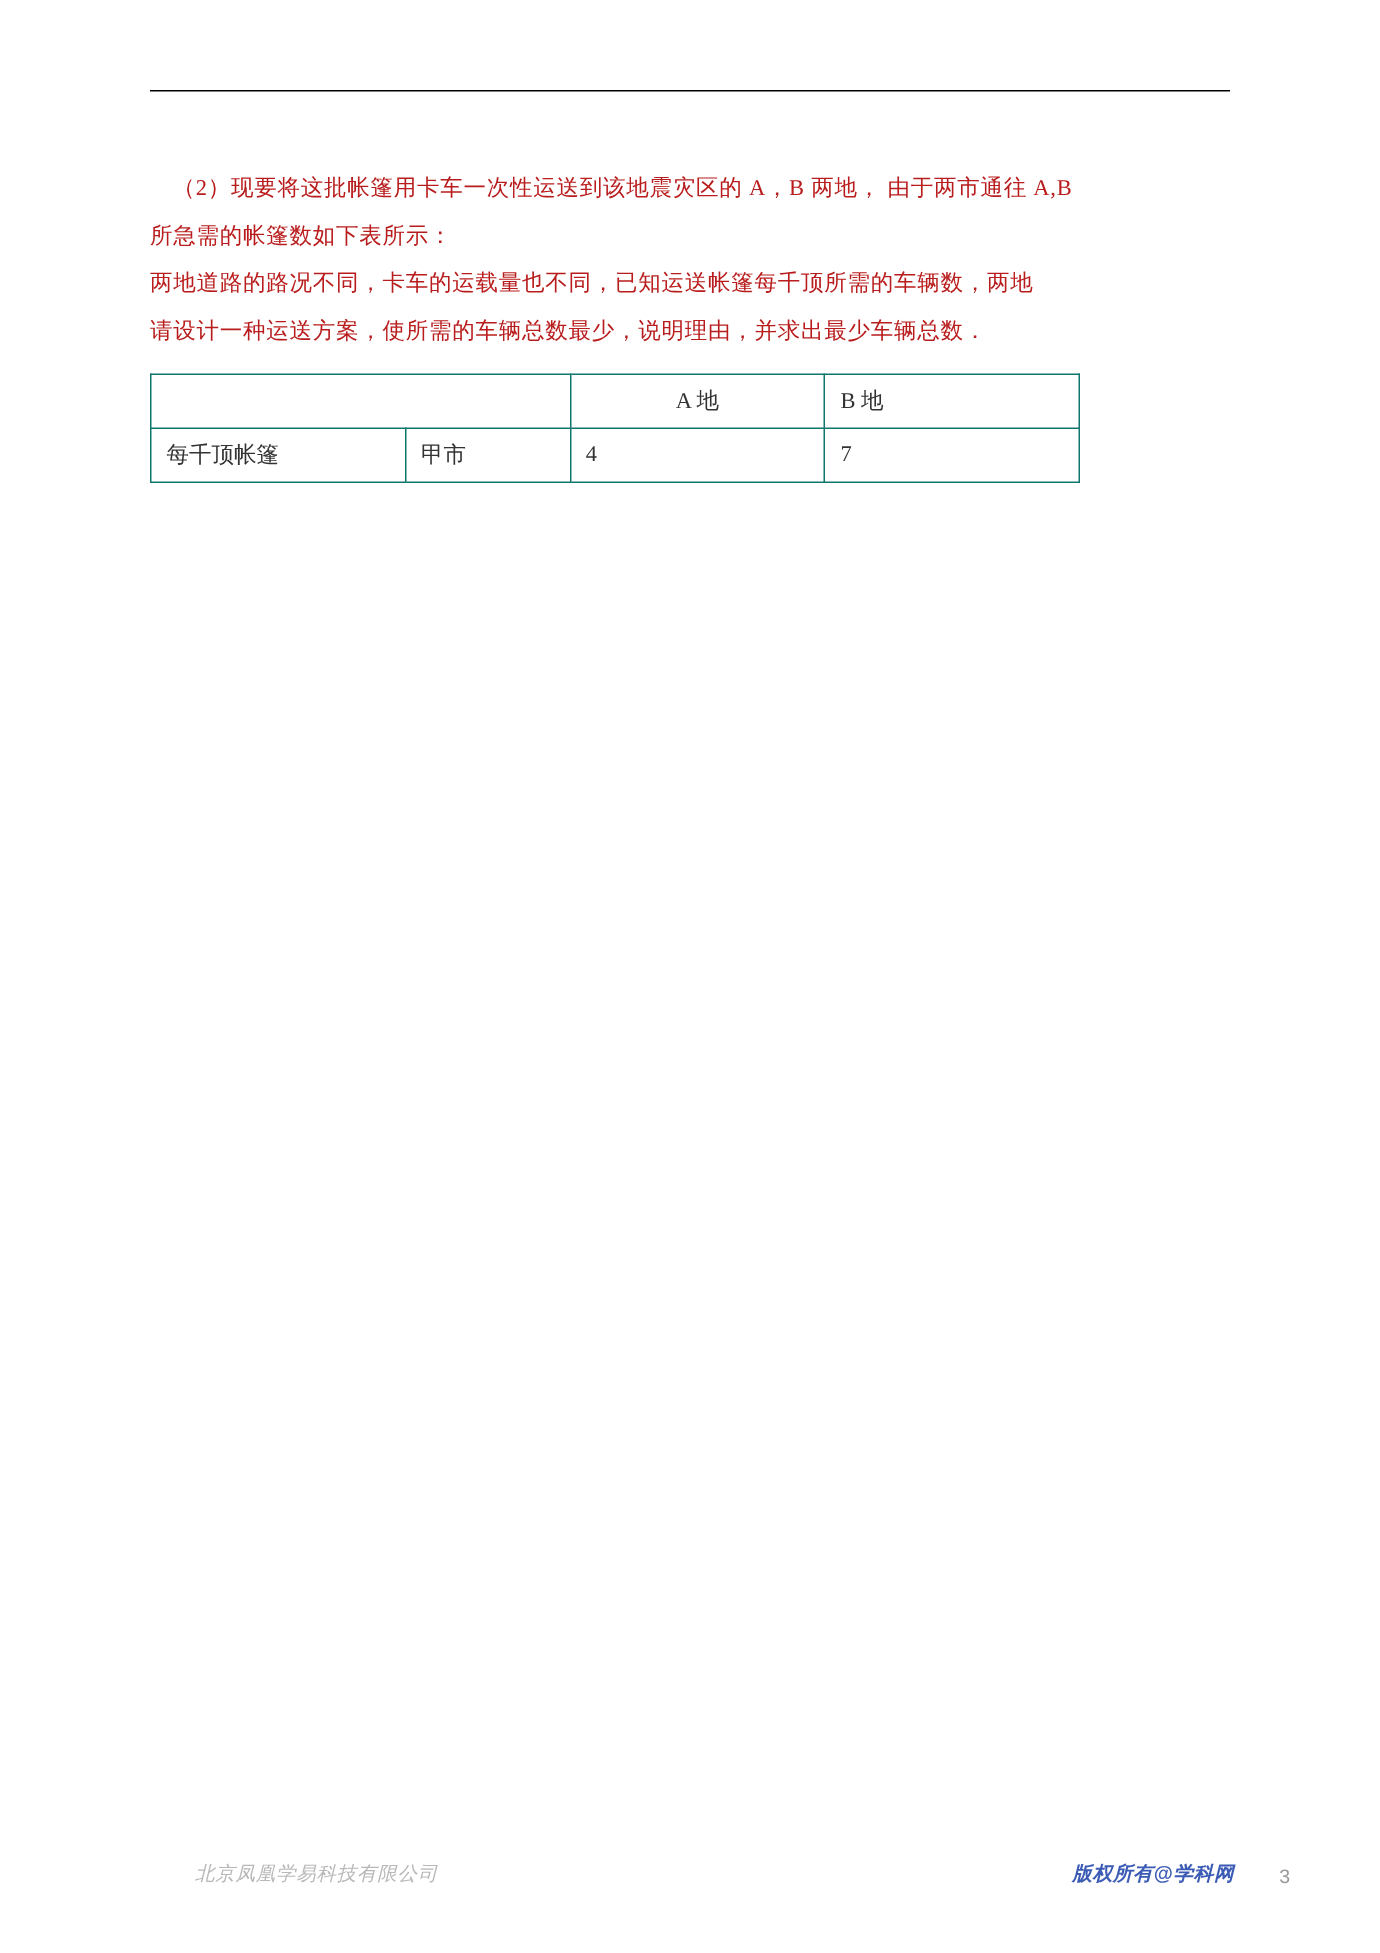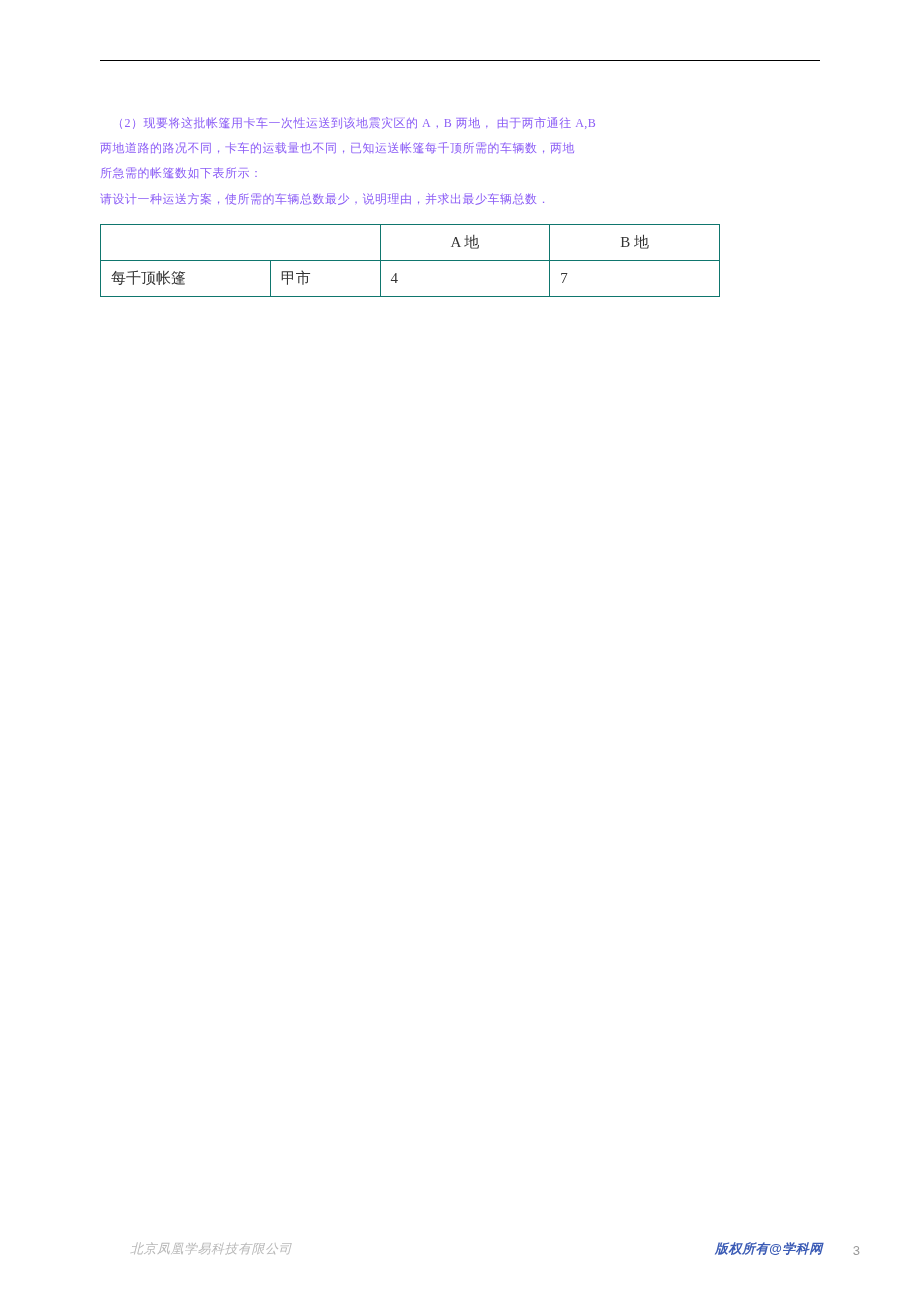--- a/index.html
+++ b/index.html
@@ -15,23 +15,23 @@
       position: relative;
     }
     .page-content {
       padding: 60px 100px 0 100px;
     }
     .top-rule {
       border-top: 1.5px solid #000;
       margin-bottom: 50px;
     }
     .paragraph {
-      font-size: 12px;
+      font-size: 15px;
       line-height: 2.1;
-      color: #8b5cf6;
+      color: #b91c1c;
       text-align: justify;
       letter-spacing: 0.5px;
     }
     .para1 {
       text-indent: 1em;
       margin-bottom: 0;
     }
     .para2 {
       margin-bottom: 0;
     }
@@ -67,21 +67,21 @@
     }
     .col-b {
       width: 170px;
       text-align: left;
       padding-left: 20px;
     }
     .header-a {
       text-align: center;
     }
     .header-b {
-      text-align: center;
+      text-align: left;
     }
     .footer {
       position: absolute;
       bottom: 44px;
       left: 0;
       right: 0;
       padding: 0 60px 0 130px;
       display: flex;
       justify-content: space-between;
       align-items: center;
@@ -115,22 +115,22 @@
       font-size: 13px;
     }
   </style>
 </head>
 <body>
 
 <div class="page-content">
   <div class="top-rule"></div>
 
   <p class="paragraph para1">（2）现要将这批帐篷用卡车一次性运送到该地震灾区的 A，B 两地，  由于两市通往 A,B</p>
+  <p class="paragraph para3">所急需的帐篷数如下表所示：</p>
   <p class="paragraph para2">两地道路的路况不同，卡车的运载量也不同，已知运送帐篷每千顶所需的车辆数，两地</p>
-  <p class="paragraph para3">所急需的帐篷数如下表所示：</p>
   <p class="paragraph para4">请设计一种运送方案，使所需的车辆总数最少，说明理由，并求出最少车辆总数．</p>
 
   <table class="data-table">
     <tbody>
         <tr>
       <td class="col-label1" colspan="2"></td>
       <td class="col-a header-a">A 地</td>
       <td class="col-b header-b">B 地</td>
     </tr>
     <tr>

